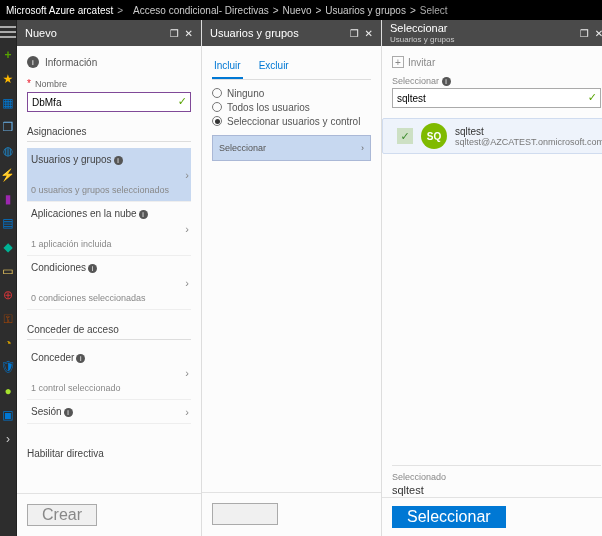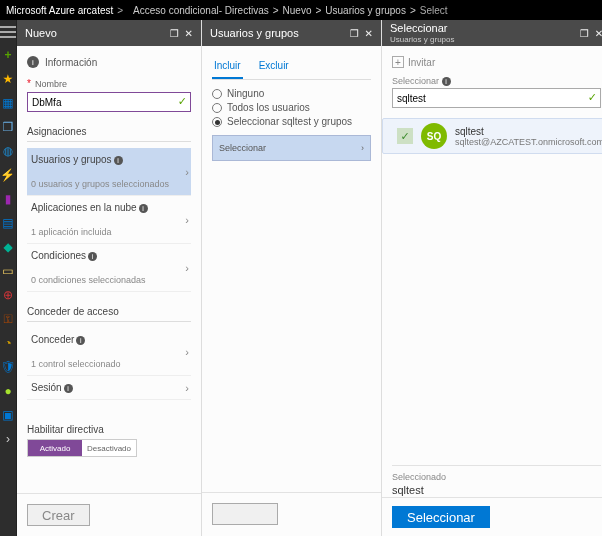--- a/index.html
+++ b/index.html
@@ -56,40 +56,40 @@
   .tinput { width:100%; height:20px; border:1px solid #aaa; padding:0 16px 0 4px; font-size:10px; position:relative; }
   .inpwrap { position:relative; margin-bottom:14px; }
   .inpwrap .chk { position:absolute; right:4px; top:3px; color:#57a300; font-size:11px; }
   .inpwrap.sel .tinput { border-color:#804998; }
 
   .sect { font-size:10px; color:#444; margin:8px 0 4px; }
   .sect + hr, .hr { border:none; border-top:1px solid #ddd; margin:4px 0 6px; }
 
   .row { padding:6px 4px; border-bottom:1px solid #eee; position:relative; cursor:pointer; }
   .row .rlabel { font-size:10px; color:#444; }
-  .row .rsub { font-size:9px; color:#888; margin-top:14px; }
+  .row .rsub { font-size:9px; color:#888; margin-top:20px; }
   .row .chev { position:absolute; right:2px; top:50%; transform:translateY(-50%); color:#888; }
   .row.hl { background:#c7d8f0; }
   .row .info-icon.mini { width:9px; height:9px; font-size:7px; margin-left:2px; display:inline-flex; }
 
   .segbtn { display:flex; border:1px solid #ccc; height:18px; margin-top:4px; width:110px; }
   .segbtn div { flex:1; display:flex; align-items:center; justify-content:center; font-size:8px; }
   .segbtn .on { background:#804998; color:#fff; }
   .segbtn .off { background:#fff; color:#666; }
 
   .bfoot { border-top:1px solid #e2e2e2; padding:10px; background:#fcfcfc; }
-  .fbtn { height:22px; border:1px solid #aaa; background:#f0f0f0; color:#888; min-width:60px; padding:0 14px; font-size:13px; }
+  .fbtn { height:22px; border:1px solid #aaa; background:#f0f0f0; color:#888; min-width:60px; padding:0 14px; font-size:16px; }
   .fbtn.primary { background:#0078d4; color:#fff; border-color:#0078d4; }
 
   
   .tabs { display:flex; gap:14px; border-bottom:1px solid #ddd; margin-bottom:8px; }
   .tab { font-size:10px; padding:4px 2px 6px; color:#0078d4; border-bottom:2px solid transparent; cursor:pointer; }
   .tab.active { border-color:#0078d4; }
 
-  .radio-line { font-size:10px; color:#555; display:flex; align-items:flex-end; gap:5px; margin:3px 0; }
+  .radio-line { font-size:10px; color:#555; display:flex; align-items:flex-start; gap:5px; margin:3px 0; }
   .radio { width:10px; height:10px; border:1px solid #777; border-radius:50%; display:inline-flex; align-items:center; justify-content:center; }
   .radio.on::after { content:""; width:5px; height:5px; border-radius:50%; background:#333; }
 
   .selectbox { margin-top:8px; border:1px solid #aab8d6; background:#c7d8f0; height:26px; display:flex; align-items:center; padding:0 6px; font-size:9px; color:#555; position:relative; }
   .selectbox .chev { position:absolute; right:6px; color:#666; }
 
   
   .addline { display:flex; align-items:center; gap:4px; font-size:10px; color:#888; margin-bottom:8px; }
   .addline .plus2 { width:12px; height:12px; border:1px solid #aaa; display:flex; align-items:center; justify-content:center; font-size:10px; color:#888; }
   .clabel { font-size:9px; color:#888; margin-bottom:2px; }
@@ -204,24 +204,20 @@
           <div class="rlabel"><span>Conceder</span><span class="info-icon mini">i</span></div>
           <div class="rsub">1 control seleccionado</div>
           <span class="chev">›</span>
         </div>
         <div class="row">
           <div class="rlabel"><span>Sesión</span><span class="info-icon mini">i</span></div>
           <span class="chev">›</span>
         </div>
 
         <div class="sect" style="margin-top:24px">Habilitar directiva</div>
-        <div class="segbtn">
-          <div class="on">Activado</div>
-          <div class="off">Desactivado</div>
-        </div>
       </div>
       <div class="bfoot">
         <button class="fbtn">Crear</button>
       </div>
     </div>
 
     <div class="blade blade-b">
       <div class="bhead">
         <span class="title">Usuarios y grupos</span>
         <div class="winbtns">
@@ -237,21 +233,21 @@
         <div class="radio-line">
           <span class="radio"></span>
           <span>Ninguno</span>
         </div>
         <div class="radio-line">
           <span class="radio"></span>
           <span>Todos los usuarios</span>
         </div>
         <div class="radio-line">
           <span class="radio on"></span>
-          <span>Seleccionar sqltest y grupos</span>
+          <span>Seleccionar usuarios y control</span>
         </div>
 
         <div class="selectbox">
           <span>Seleccionar</span>
           <span class="chev">›</span>
         </div>
       </div>
       <div class="bfoot">
         <button class="fbtn" style="width:66px"></button>
       </div>

